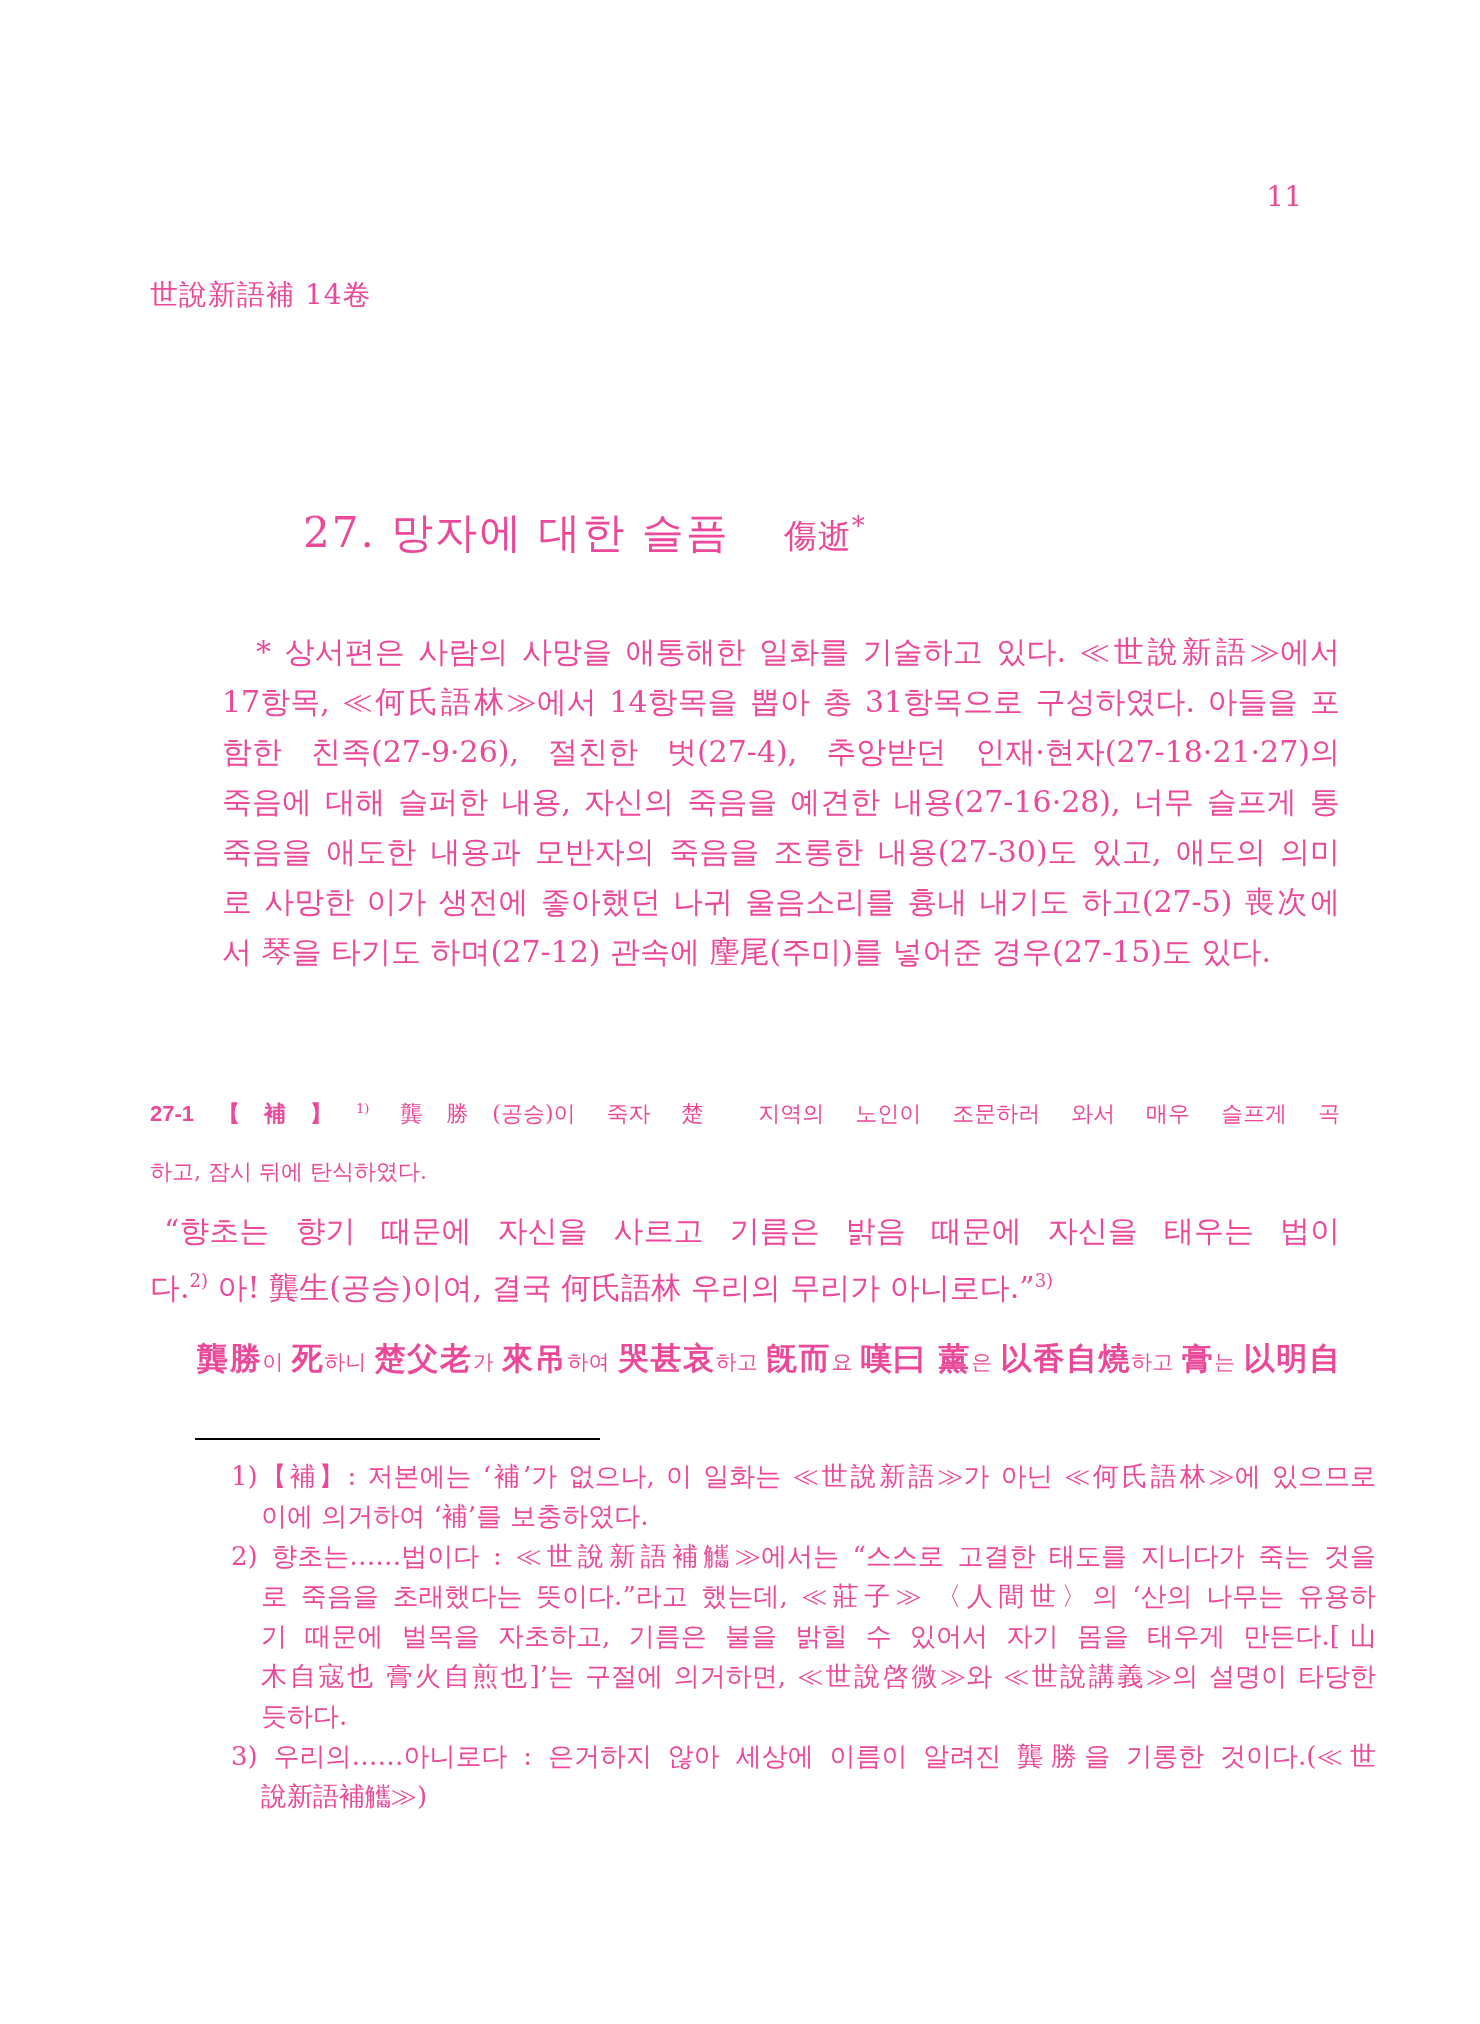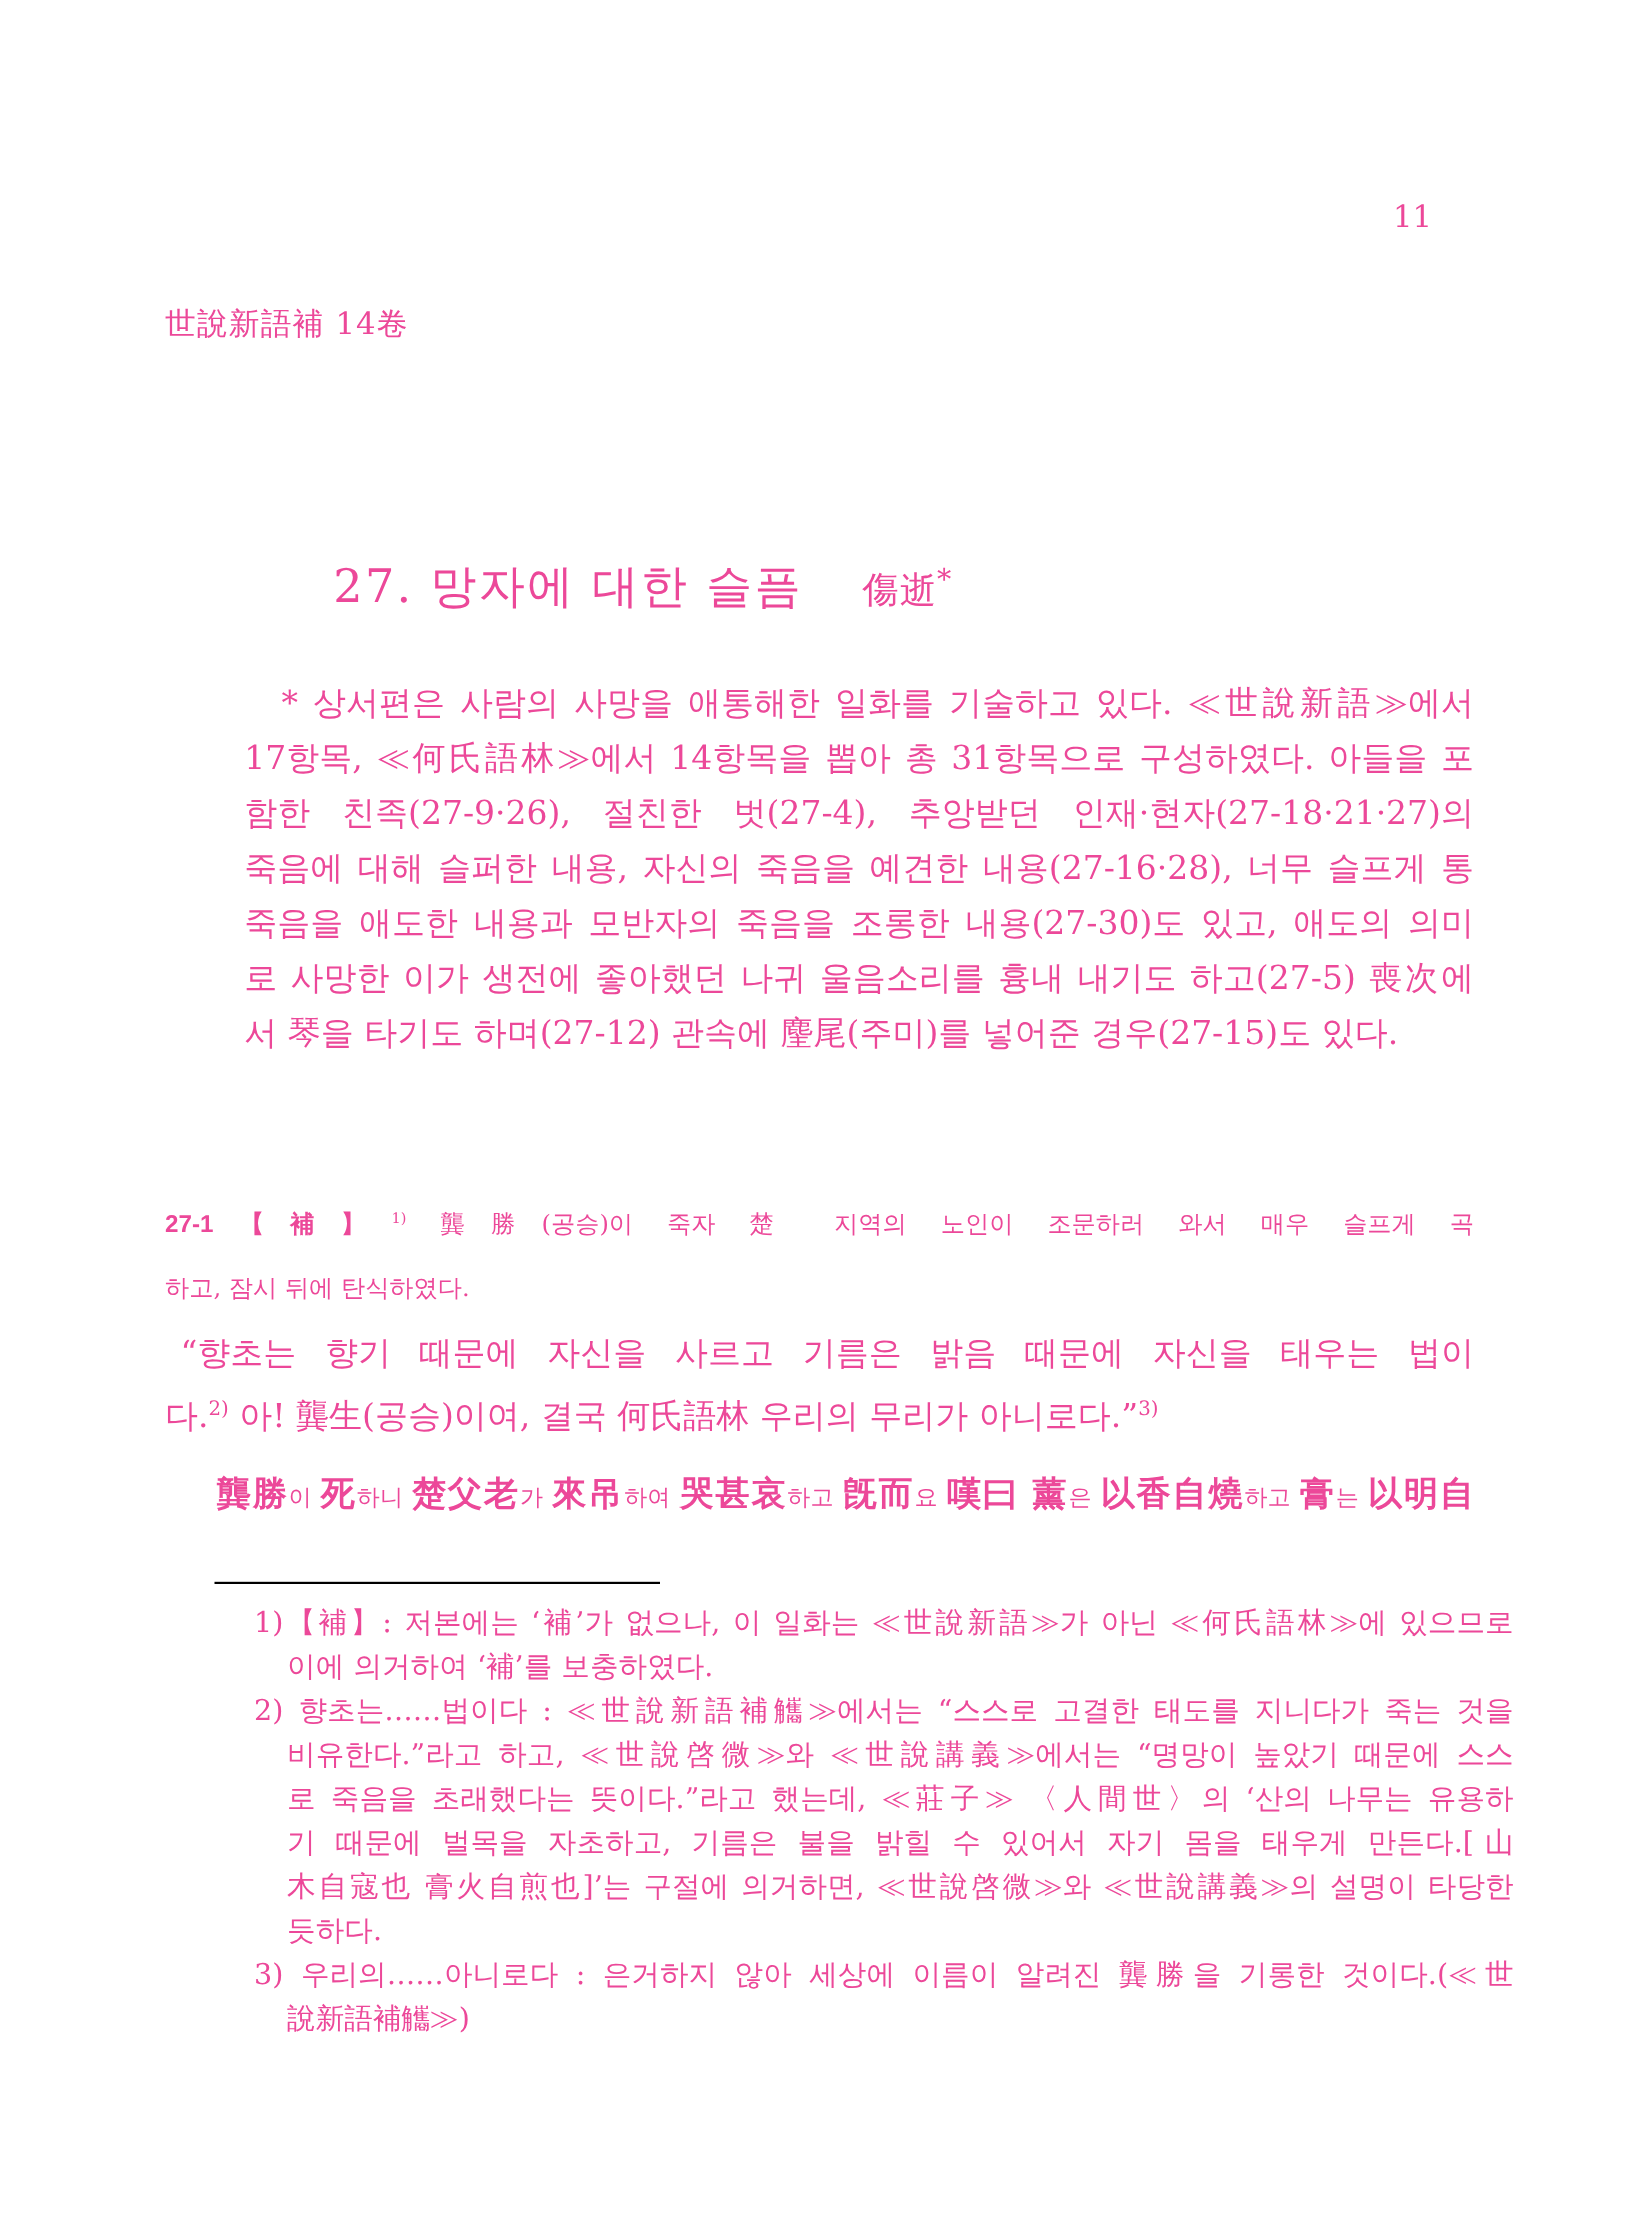--- a/index.html
+++ b/index.html
@@ -13,21 +13,21 @@
   sup{font-size:0.60em;vertical-align:super;line-height:0;}
 
   .pagenum{left:1230px;top:180px;width:72px;text-align:right;font-size:28px;}
   .header{left:150px;top:276px;font-size:28px;letter-spacing:1px;}
 
   .title{left:303px;top:505px;font-size:42px;letter-spacing:2px;white-space:nowrap;}
   .title-hanja{font-size:33px;margin-left:54px;letter-spacing:1px;}
   .title-star{font-size:26px;}
 
   .intro{left:222px;top:615px;width:1118px;font-size:30px;line-height:50px;}
-  .indent34{text-indent:34px;}
+  .indent34{text-indent:34px;margin-top:12px;}
 
   .sec{left:150px;top:1084px;width:1190px;font-size:22px;line-height:58px;}
   .sec-num{font-family:"Liberation Sans","DejaVu Sans",sans-serif;font-weight:bold;}
   .sec-tag{font-weight:bold;}
 
   .quote{left:150px;top:1202px;width:1190px;font-size:30px;line-height:57px;}
   .indent14{text-indent:14px;}
 
   .hanmun{left:197px;top:1338px;width:1143px;font-size:31px;line-height:40px;font-weight:bold;white-space:nowrap;}
   .hanmun .kp{font-size:21px;font-weight:normal;}
@@ -79,21 +79,20 @@
 
   <div class="abs fnrule"></div>
 
   <div class="abs fns">
     <div>
       <div class="j">1)【補】: 저본에는 ‘補’가 없으나, 이 일화는 ≪世說新語≫가 아닌 ≪何氏語林≫에 있으므로</div>
       <div class="cont">이에 의거하여 ‘補’를 보충하였다.</div>
     </div>
     <div>
       <div class="j">2) 향초는……법이다 : ≪世說新語補觿≫에서는 “스스로 고결한 태도를 지니다가 죽는 것을</div>
-      <div class="j cont">비유한다.”라고 하고, ≪世說啓微≫와 ≪世說講義≫에서는 “명망이 높았기 때문에 스스</div>
       <div class="j cont">로 죽음을 초래했다는 뜻이다.”라고 했는데, ≪莊子≫ 〈人間世〉의 ‘산의 나무는 유용하</div>
       <div class="j cont">기 때문에 벌목을 자초하고, 기름은 불을 밝힐 수 있어서 자기 몸을 태우게 만든다.[山</div>
       <div class="j cont">木自寇也 膏火自煎也]’는 구절에 의거하면, ≪世說啓微≫와 ≪世說講義≫의 설명이 타당한</div>
       <div class="cont">듯하다.</div>
     </div>
     <div>
       <div class="j">3) 우리의……아니로다 : 은거하지 않아 세상에 이름이 알려진 龔勝을 기롱한 것이다.(≪世</div>
       <div class="cont">說新語補觿≫)</div>
     </div>
   </div>

